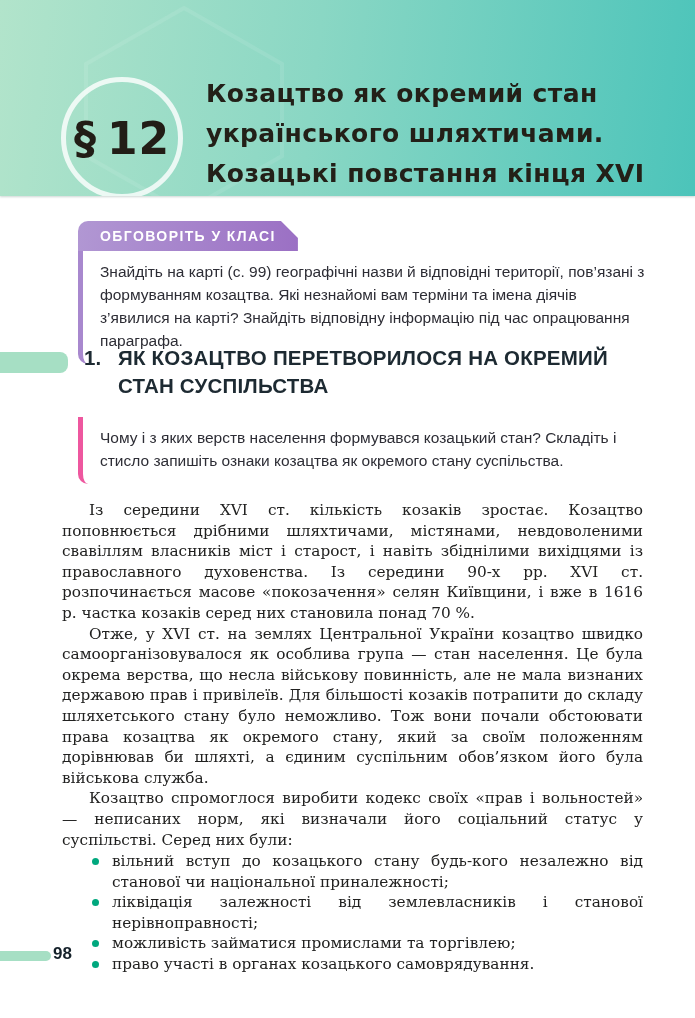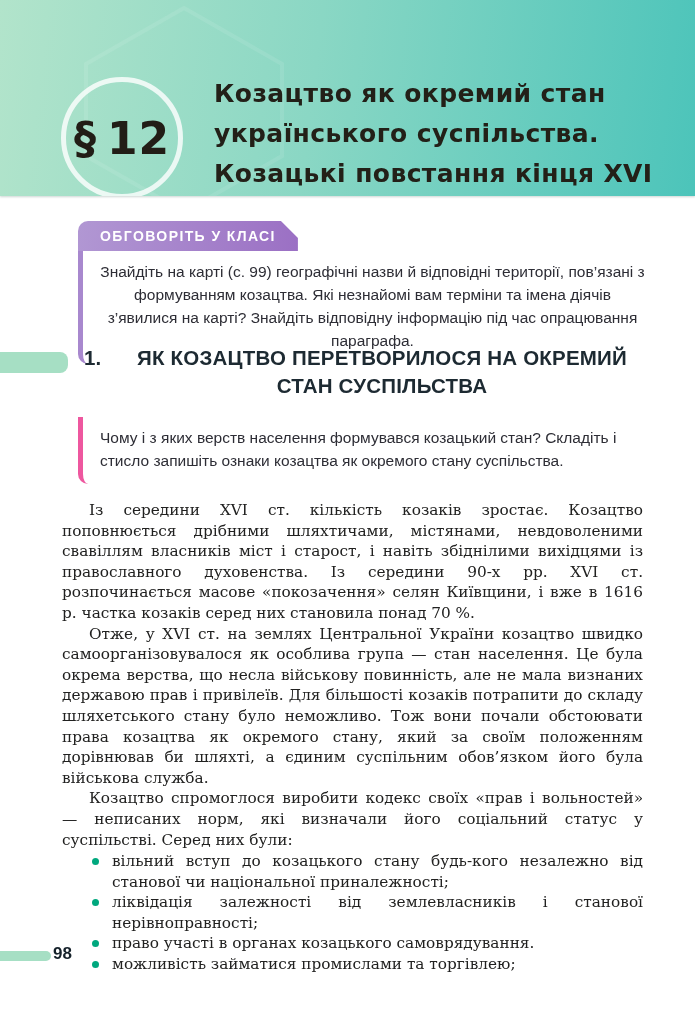--- a/index.html
+++ b/index.html
@@ -23,21 +23,21 @@
   .para-circle{
     position:absolute;left:61px;top:77px;width:122px;height:122px;
     border:5px solid rgba(255,255,255,.8);border-radius:50%;
     box-sizing:border-box;
     display:flex;align-items:center;justify-content:center;gap:10px;
     color:#221d16;font-weight:bold;font-size:44px;
     font-family:"DejaVu Sans",sans-serif;
     letter-spacing:1px;
   }
   .header-title{
-    position:absolute;left:214px;top:74px;width:470px;
+    position:absolute;left:206px;top:74px;width:470px;
     font-family:"DejaVu Sans",sans-serif;
     font-weight:bold;font-size:25px;line-height:40px;
     color:#232018;letter-spacing:.4px;
   }
 
   
   .callout{position:absolute;left:78px;width:567px;}
   .callout-1{top:221px;}
   .callout-2{top:417px;}
   .badge{
@@ -48,36 +48,36 @@
     clip-path:polygon(0 0,calc(100% - 17px) 0,100% 17px,100% 100%,0 100%);
   }
   .badge-discuss{background:linear-gradient(95deg,#b197d3 0%,#9b70c4 100%);}
   .badge-think{background:linear-gradient(95deg,#f0589f 0%,#8b8edb 100%);}
   .callout-box{
     border-left:5px solid;
     border-bottom-left-radius:10px;
     padding:9px 0 12px 17px;
     font-size:15.5px;line-height:23px;color:#2d2d35;
   }
-  .callout-1 .callout-box{border-color:#a888ce;text-align:center;}
+  .callout-1 .callout-box{border-color:#a888ce;}
   .callout-2 .callout-box{border-color:#ee579f;}
 
   
   .heading-bar{
     position:absolute;left:0;top:352px;width:68px;height:21px;
     background:#a6dfc4;border-radius:0 8px 8px 0;
   }
   .section-heading{
     position:absolute;left:84px;top:344px;width:562px;
     display:flex;
     font-weight:bold;font-size:20.5px;line-height:28px;
     color:#1d2a32;letter-spacing:.2px;
   }
   .section-number{flex:0 0 34px;}
-  .section-title{flex:1;text-align:center;}
+  .section-title{flex:1;}
 
   
   .body-text{
     position:absolute;left:62px;top:500px;width:581px;
     font-family:"DejaVu Serif","Liberation Serif",serif;
     font-size:15.3px;line-height:20.6px;color:#212120;
     text-align:justify;
   }
   .body-text p{margin:0;text-indent:27px;}
   .body-text ul{margin:1px 0 16px 0;padding:0;list-style:none;}
@@ -107,21 +107,21 @@
   <div class="header">
     <svg class="deco-hex" width="240" height="200" viewBox="0 0 240 200">
       <polygon points="120,2 218,58 218,150 120,206 22,150 22,58" fill="none" stroke="#ffffff" stroke-opacity="0.25" stroke-width="4"></polygon>
     </svg>
     <div class="para-circle">
       <span>§</span>
       <span>12</span>
     </div>
     <div class="header-title">
       <div>Козацтво як окремий стан</div>
-      <div>українського суспільства.</div>
+      <div>українського шляхтичами.</div>
       <div>Козацькі повстання кінця XVI ст.</div>
     </div>
   </div>
 
   <div class="callout callout-1">
     <div class="badge badge-discuss">ОБГОВОРІТЬ У КЛАСІ</div>
     <div class="callout-box">Знайдіть на карті (с. 99) географічні назви й відповідні території, пов’язані з формуванням козацтва. Які незнайомі вам терміни та імена діячів з’явилися на карті? Знайдіть відповідну інформацію під час опрацювання параграфа.</div>
   </div>
 
   <div class="heading-bar"></div>
@@ -134,21 +134,21 @@
     <div class="callout-box">Чому і з яких верств населення формувався козацький стан? Складіть і стисло запишіть ознаки козацтва як окремого стану суспільства.</div>
   </div>
 
   <div class="body-text">
     <p>Із середини XVI ст. кількість козаків зростає. Козацтво поповнюється дрібними шляхтичами, містянами, невдоволеними свавіллям власників міст і старост, і навіть збіднілими вихідцями із православного духовенства. Із середини 90-х рр. XVI ст. розпочинається масове «покозачення» селян Київщини, і вже в 1616 р. частка козаків серед них становила понад 70 %.</p>
     <p>Отже, у XVI ст. на землях Центральної України козацтво швидко самоорганізовувалося як особлива група — стан населення. Це була окрема верства, що несла військову повинність, але не мала визнаних державою прав і привілеїв. Для більшості козаків потрапити до складу шляхетського стану було неможливо. Тож вони почали обстоювати права козацтва як окремого стану, який за своїм положенням дорівнював би шляхті, а єдиним суспільним обов’язком його була військова служба.</p>
     <p>Козацтво спромоглося виробити кодекс своїх «прав і вольностей» — неписаних норм, які визначали його соціальний статус у суспільстві. Серед них були:</p>
     <ul>
       <li>вільний вступ до козацького стану будь-кого незалежно від станової чи національної приналежності;</li>
       <li>ліквідація залежності від землевласників і станової нерівноправності;</li>
+      <li>можливість займатися промислами та торгівлею;</li>
       <li>право участі в органах козацького самоврядування.</li>
-      <li>можливість займатися промислами та торгівлею;</li>
     </ul>
   </div>
 
   <div class="footer-bar"></div>
   <div class="page-number">98</div>
 
 </div>
 
 </body></html>

